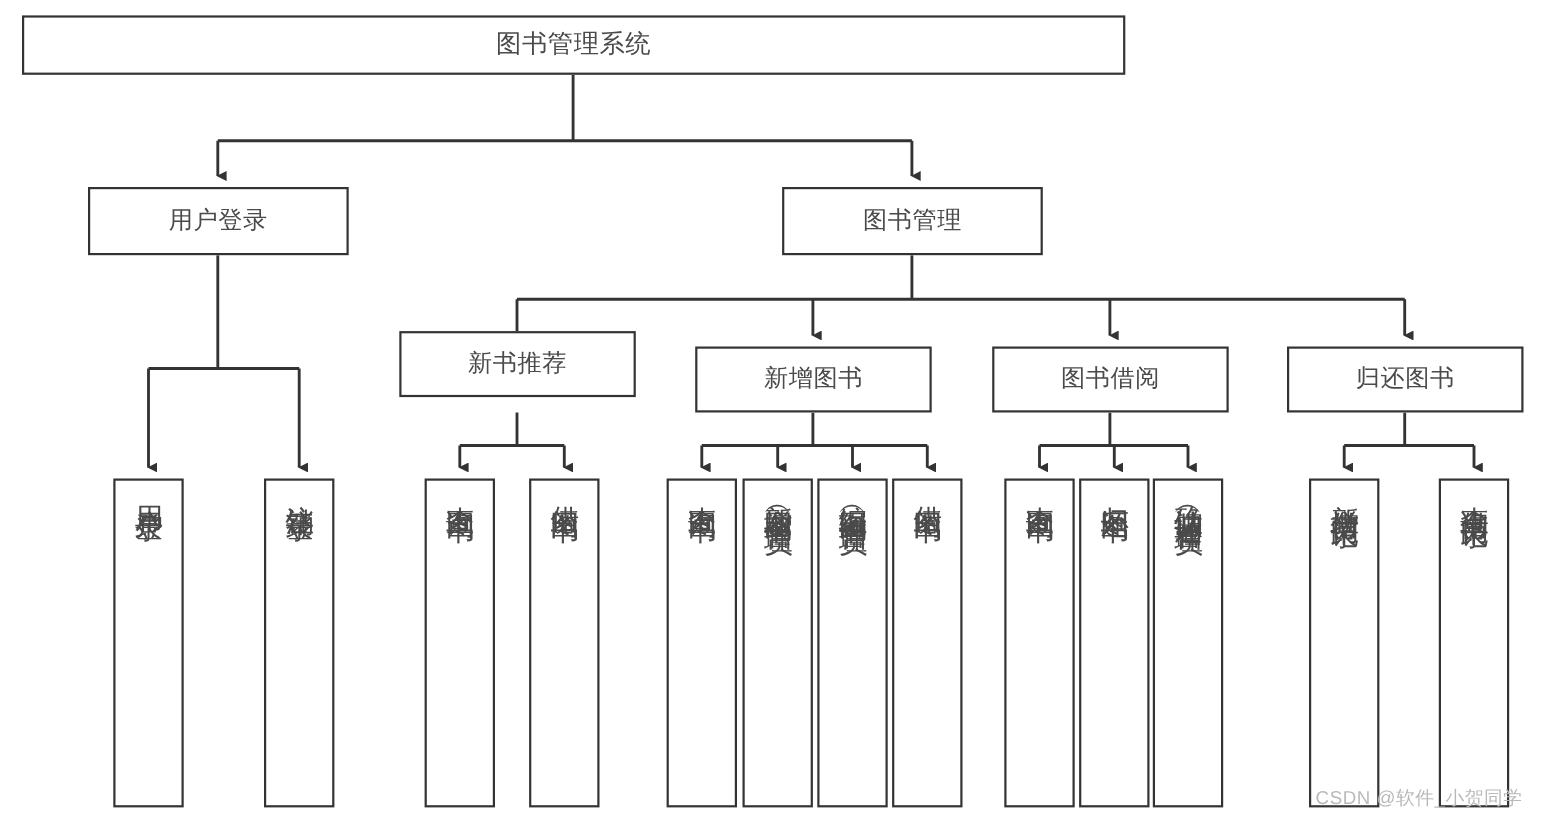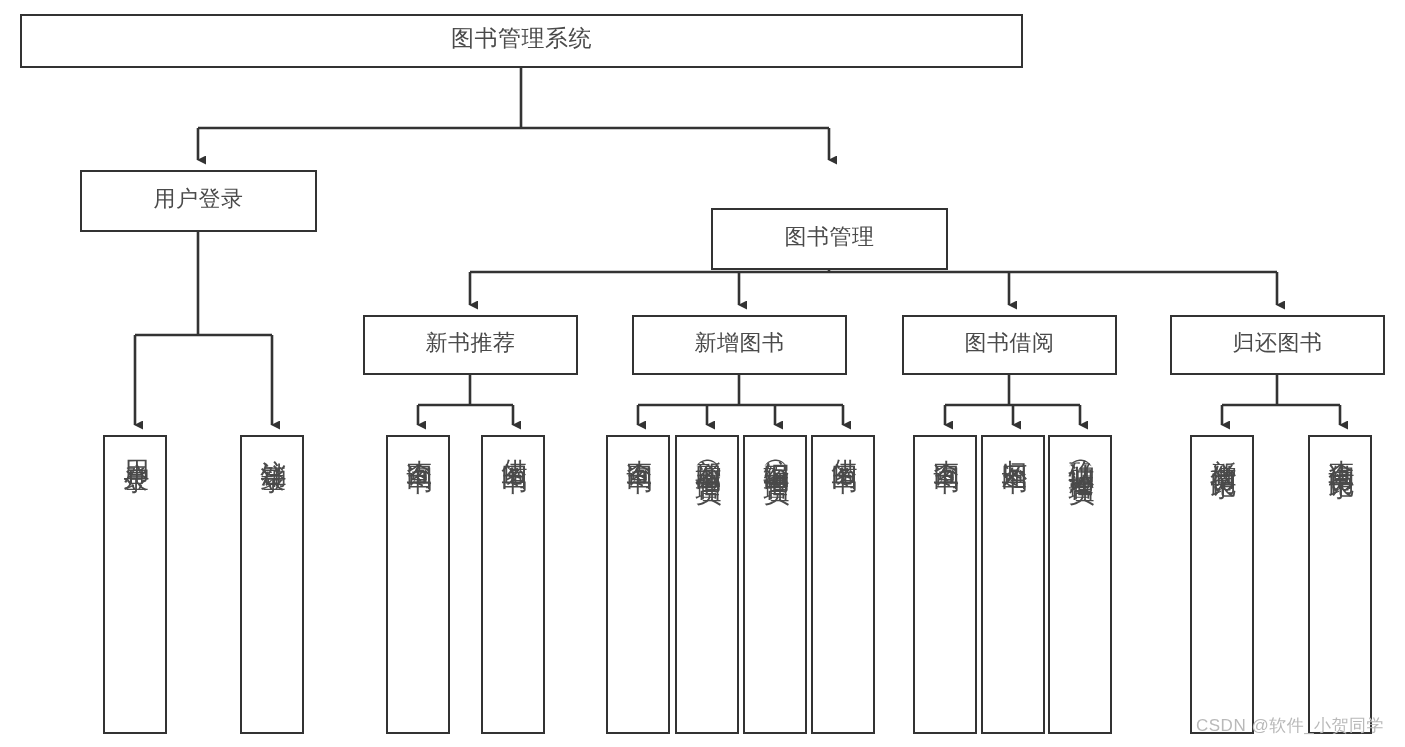--- a/index.html
+++ b/index.html
@@ -21,21 +21,20 @@
   .node{
     position:absolute;
     box-sizing:border-box;
     background:#ffffff;
     border:2.5px solid #333333;
     display:flex;
     align-items:center;
     justify-content:center;
     color:#3a3a3a;
     letter-spacing:0.5px;
-    font-family:Liberation Mono, monospace;
   }
   .node .label{
     color:#4a4a4a;
     line-height:1.12;
     text-align:center;
     white-space:pre;
   }
 
   
   .node.horiz .label{
@@ -123,25 +122,25 @@
     </g>
   </svg>
 
   <div class="node horiz root" style="left:20px;top:14px;width:1003px;height:54px;">
     <span class="label">图书管理系统</span>
   </div>
 
   <div class="node horiz" style="left:80px;top:170px;width:237px;height:62px;">
     <span class="label">用户登录</span>
   </div>
-  <div class="node horiz" style="left:711px;top:170px;width:237px;height:62px;margin-top:38px;">
+  <div class="node horiz" style="left:711px;top:170px;width:237px;height:62px;">
     <span class="label">图书管理</span>
   </div>
 
-  <div class="node horiz" style="left:363px;top:315px;width:215px;height:60px;">
+  <div class="node horiz" style="left:363px;top:301px;width:215px;height:60px;">
     <span class="label">新书推荐</span>
   </div>
   <div class="node horiz" style="left:632px;top:315px;width:215px;height:60px;">
     <span class="label">新增图书</span>
   </div>
   <div class="node horiz" style="left:902px;top:315px;width:215px;height:60px;">
     <span class="label">图书借阅</span>
   </div>
   <div class="node horiz" style="left:1170px;top:315px;width:215px;height:60px;">
     <span class="label">归还图书</span>

